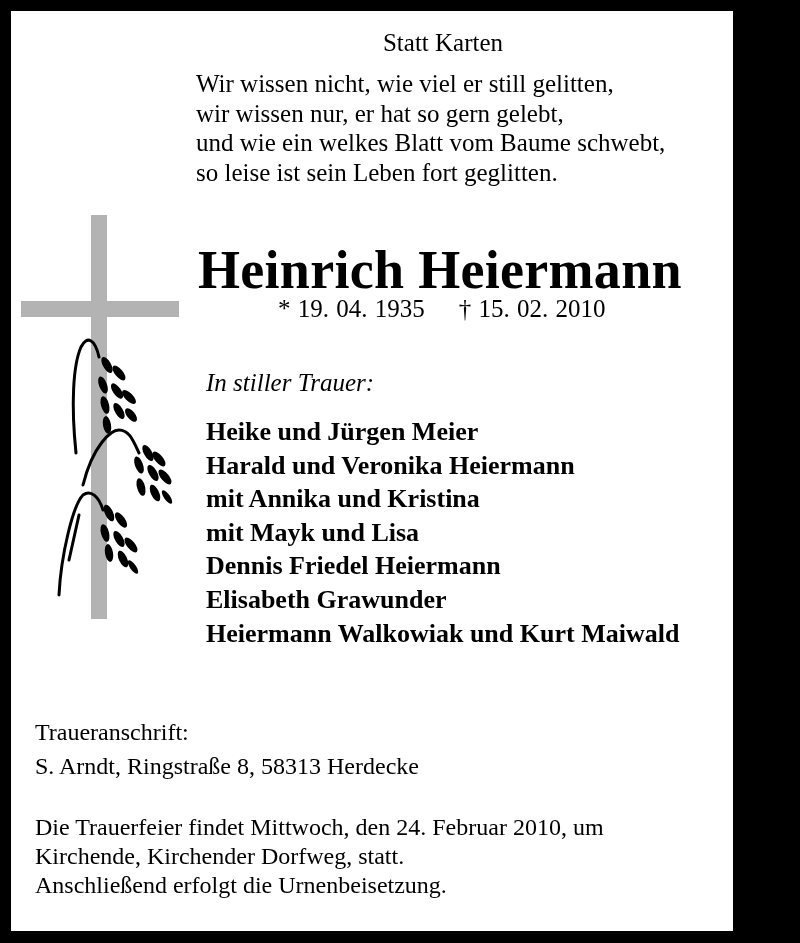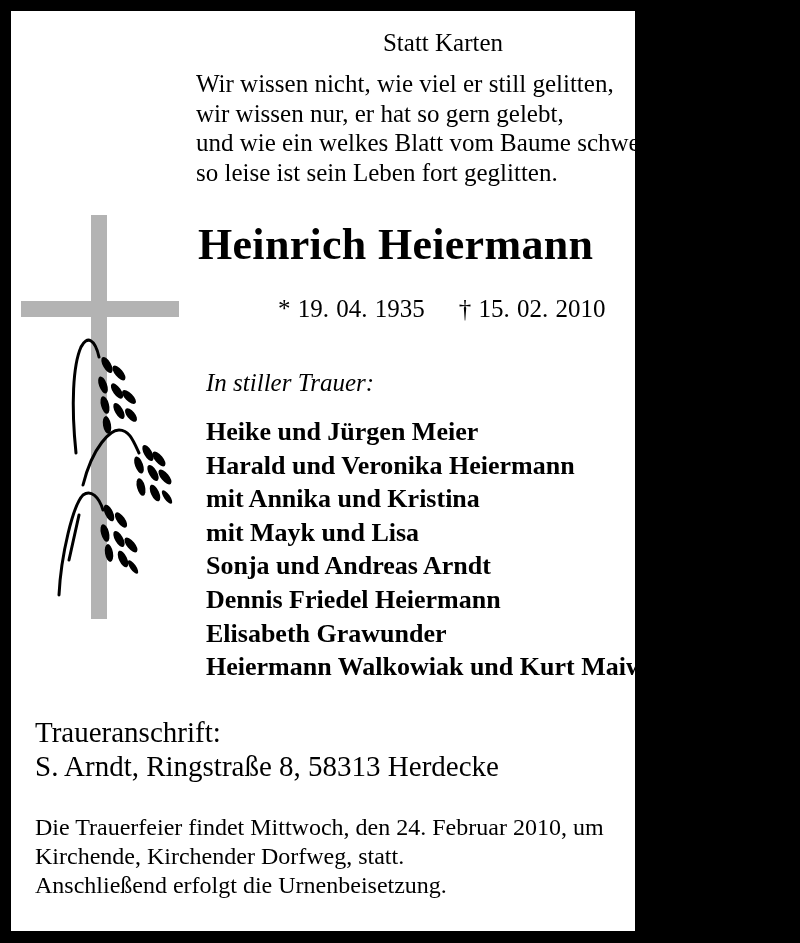--- a/index.html
+++ b/index.html
@@ -3,32 +3,32 @@
   <meta charset="utf-8">
   <style>
     html, body { margin: 0; padding: 0; }
     body {
       width: 800px; height: 943px; background: #000;
       position: relative; overflow: hidden;
       font-family: "Liberation Serif", "DejaVu Serif", serif;
       color: #000;
     }
     .card {
-      position: absolute; left: 11px; top: 11px; width: 624px; height: 920px;
+      position: absolute; left: 11px; top: 11px; width: 722px; height: 920px;
       background: #fff;
     }
     .abs { position: absolute; white-space: nowrap; }
     .header { left: 0; width: 778px; top: 18px; text-align: center; font-size: 25px; padding-left: 86px; box-sizing: border-box; }
     .poem { left: 185px; top: 58px; font-size: 25px; line-height: 29.5px; }
-    .name { left: 187px; top: 208px; font-size: 44px; font-weight: bold; letter-spacing: 0.3px; }
+    .name { left: 187px; top: 228px; font-size: 54px; font-weight: bold; letter-spacing: 0.3px; }
     .dates { left: 267px; top: 284px; font-size: 25px; word-spacing: 1px; }
     .dates .gap { display: inline-block; width: 34px; }
     .mourn-label { left: 195px; top: 358px; font-size: 25px; font-style: italic; }
     .mourners { left: 195px; top: 404px; font-size: 26px; font-weight: bold; line-height: 33.6px; }
-    .address-label { left: 24px; top: 704px; font-size: 29px; line-height: 34px; }
+    .address-label { left: 24px; top: 704px; font-size: 24px; line-height: 34px; }
     .ceremony { left: 24px; top: 794px; font-size: 24px; line-height: 29px; margin-top: 8px; }
     .cross { position: absolute; left: 10px; top: 204px; width: 160px; height: 404px; }
   </style>
 </head>
 <body>
 
 <div class="card">
 
   <div class="abs header">Statt Karten</div>
 
@@ -85,21 +85,20 @@
     <span>15. 02. 2010</span>
   </div>
 
   <div class="abs mourn-label">In stiller Trauer:</div>
 
   <div class="abs mourners">
     <div>Heike und Jürgen Meier</div>
     <div>Harald und Veronika Heiermann</div>
     <div>mit Annika und Kristina</div>
     <div>mit Mayk und Lisa</div>
-    <div>Sonja und Andreas Arndt</div>
     <div>Dennis Friedel Heiermann</div>
     <div>Elisabeth Grawunder</div>
     <div>Heiermann Walkowiak und Kurt Maiwald</div>
   </div>
 
   <div class="abs address-label">
     <div>Traueranschrift:</div>
     <div>S. Arndt, Ringstraße 8, 58313 Herdecke</div>
   </div>
 

